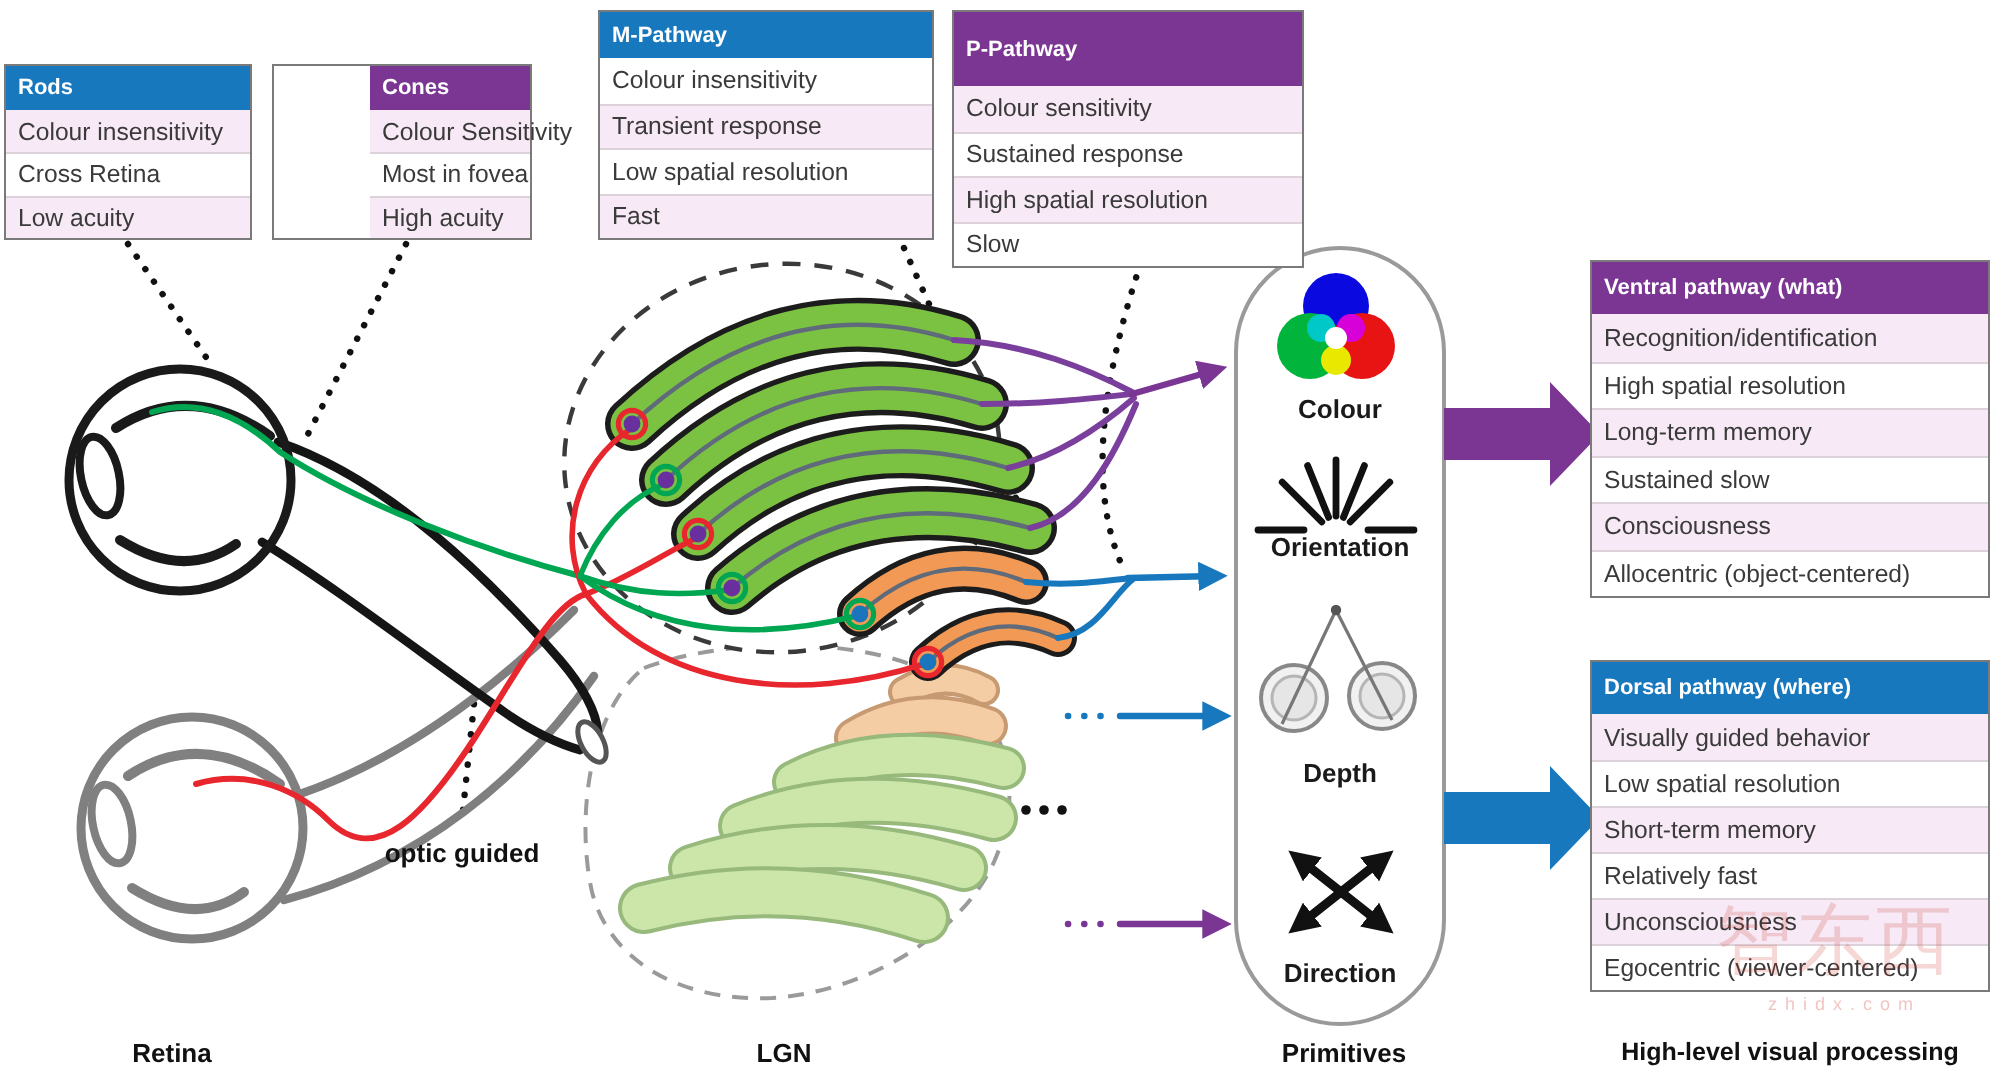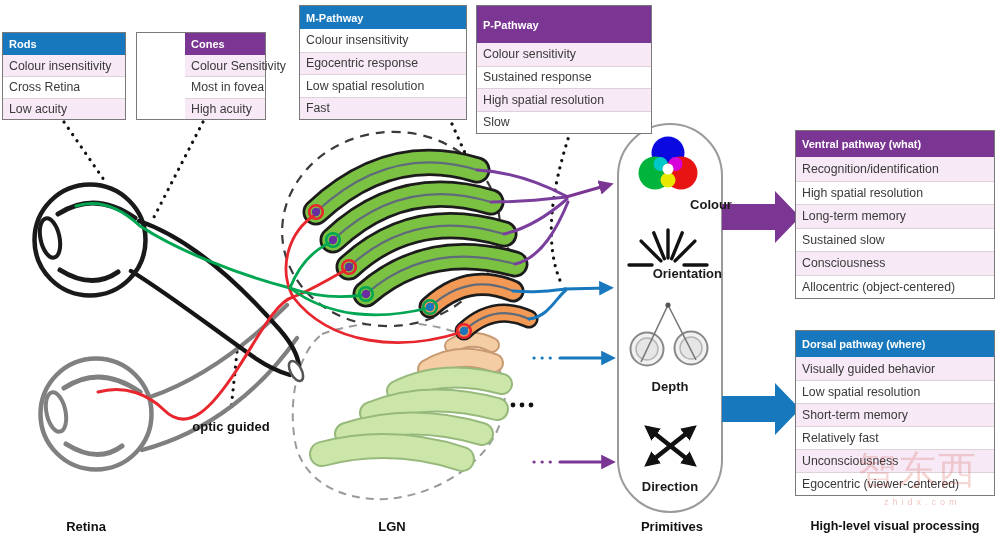--- a/index.html
+++ b/index.html
@@ -22,21 +22,21 @@
   #box-ventral{left:795px;top:130px;width:200px;--rh:23.5px;} #box-ventral .hdr{height:26px;}
   #box-dorsal {left:795px;top:330px;width:200px;--rh:23px;}  #box-dorsal .hdr{height:26px;}
   .stage-label{position:absolute;font-weight:bold;font-size:13px;color:#111;text-align:center;}
   #lbl-retina{left:36px;top:519px;width:100px;}
   #lbl-lgn{left:342px;top:519px;width:100px;}
   #lbl-primitives{left:612px;top:519px;width:120px;}
   #lbl-high{left:790px;top:519px;width:210px;font-size:12.5px;}
   #lbl-optic{left:178px;top:419px;width:106px;}
   .prim-label{position:absolute;left:618px;width:104px;text-align:center;font-weight:bold;
               font-size:13px;color:#1a1a1a;}
-  #plbl-colour{top:197px;margin-left:41px;} #plbl-orientation{top:266px;text-align:right;} #plbl-depth{top:379px;} #plbl-direction{top:479px;}
+  #plbl-colour{top:197px;} #plbl-orientation{top:266px;} #plbl-depth{top:379px;} #plbl-direction{top:479px;}
   .wm{position:absolute;left:858px;top:445px;font-weight:normal;font-size:38px;letter-spacing:2px;
       color:rgba(205,60,50,0.20);pointer-events:none;}
   .wm-sub{position:absolute;left:884px;top:497px;font-size:9px;letter-spacing:4px;
           color:rgba(205,60,50,0.30);pointer-events:none;}
 </style>
 </head>
 <body>
 
 <div id="canvas">
 
@@ -221,21 +221,21 @@
 </div>
 <div class="infobox" id="box-cones">
   <div class="hdr purple">Cones</div>
   <div class="row pink">Colour Sensitivity</div>
   <div class="row">Most in fovea</div>
   <div class="row pink">High acuity</div>
 </div>
 <div class="infobox" id="box-m">
   <div class="hdr blue">M-Pathway</div>
   <div class="row">Colour insensitivity</div>
-  <div class="row pink">Egocentric response</div>
+  <div class="row pink">Transient response</div>
   <div class="row">Low spatial resolution</div>
   <div class="row pink">Fast</div>
 </div>
 <div class="infobox" id="box-p">
   <div class="hdr purple">P-Pathway</div>
   <div class="row pink">Colour sensitivity</div>
   <div class="row">Sustained response</div>
   <div class="row pink">High spatial resolution</div>
   <div class="row">Slow</div>
 </div>

